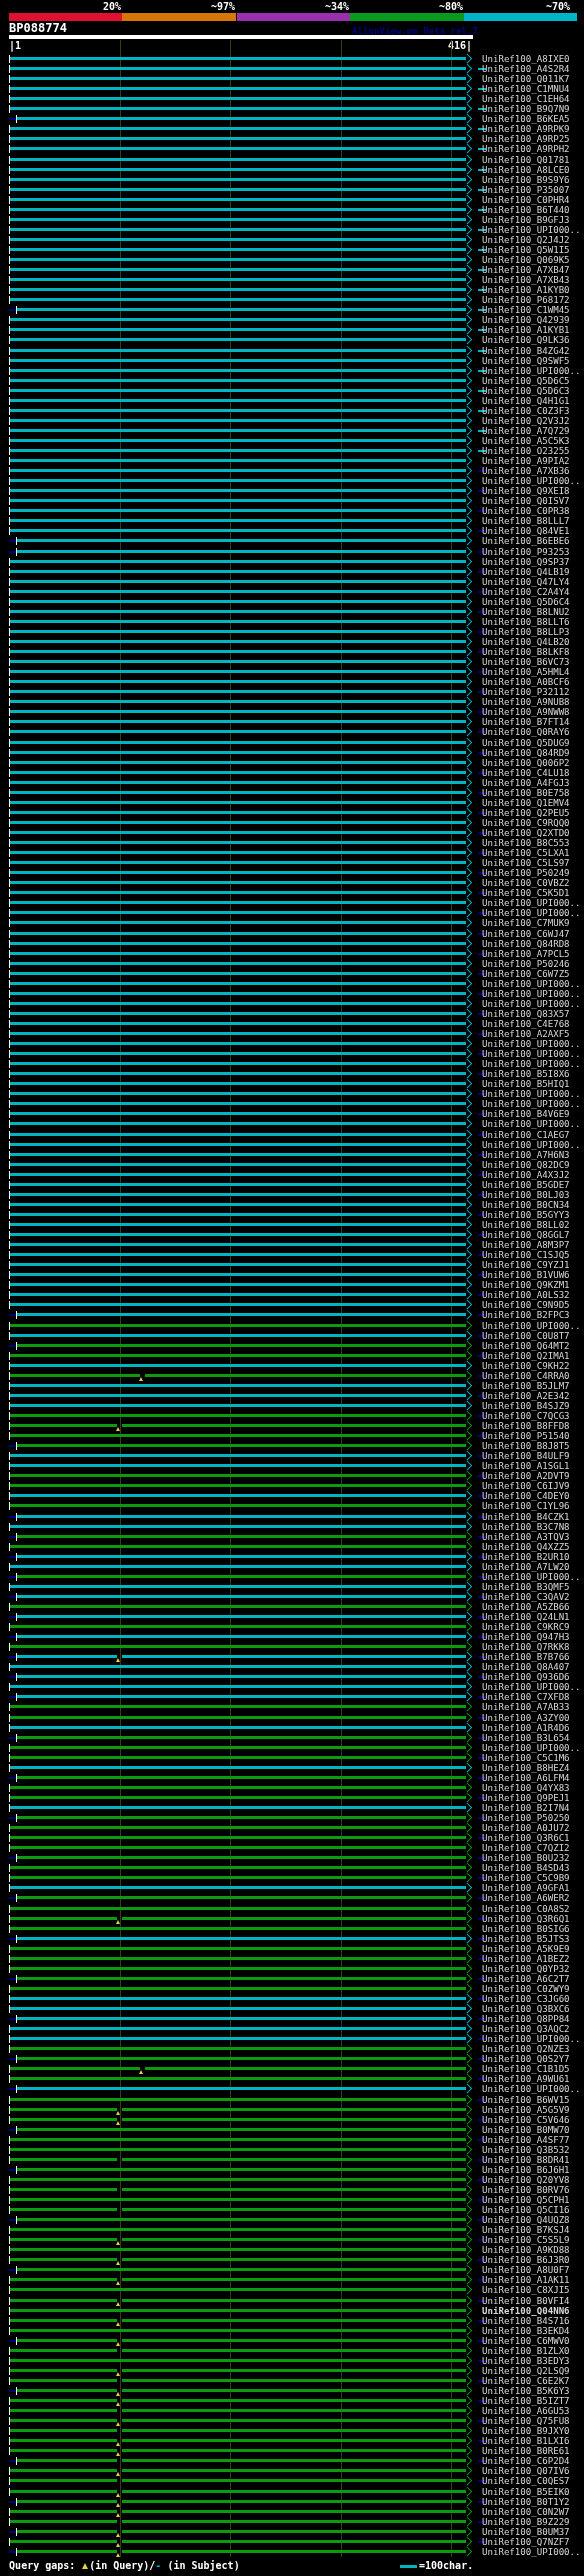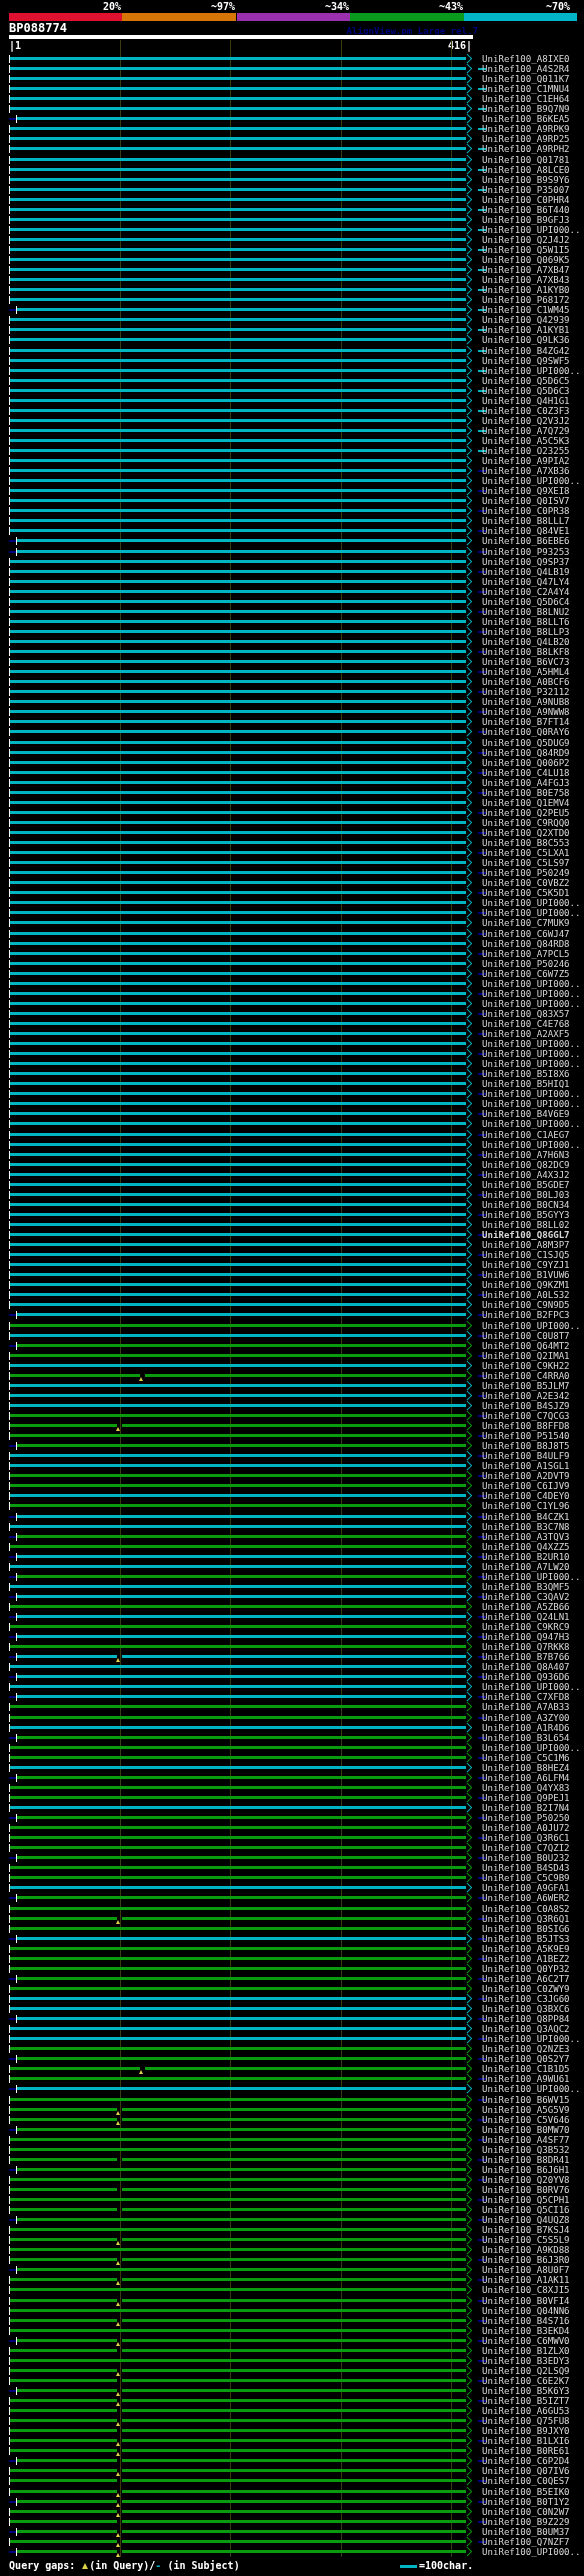--- a/index.html
+++ b/index.html
@@ -31,31 +31,31 @@
   .scaletext{position:absolute;left:419px;top:2560px;color:#fff;font-weight:bold;font-size:10px;line-height:12px;}
 </style>
 </head>
 <body>
 
 <div class="screen">
 
   <span class="pct" style="left:103px">20%</span>
   <span class="pct" style="left:211px">~97%</span>
   <span class="pct" style="left:325px">~34%</span>
-  <span class="pct" style="left:439px">~43%</span>
+  <span class="pct" style="left:439px">~80%</span>
   <span class="pct" style="left:546px">~70%</span>
 
   <div class="seg" style="left:9.1px;width:113px;background:var(--scale_red)"></div>
   <div class="seg" style="left:122px;width:114px;background:var(--scale_orange)"></div>
   <div class="seg" style="left:237px;width:113px;background:var(--scale_purple)"></div>
   <div class="seg" style="left:350px;width:114px;background:var(--scale_green)"></div>
   <div class="seg" style="left:464px;width:113px;background:var(--scale_cyan)"></div>
 
   <span class="title">BP088774</span>
-  <span class="watermark">AlignView.pm Large rel.7</span>
+  <span class="watermark">AlignView.pm Beta rel.7</span>
   <div class="rulerbar"></div>
   <span class="rlab" style="left:9.1px">|1</span>
   <span class="rlab" style="left:448px">416|</span>
 
   <div class="grid" style="left:120px"></div>
   <div class="grid" style="left:230px"></div>
   <div class="grid" style="left:341px"></div>
   <div class="grid" style="left:451px"></div>
 
   <div class="hits">
@@ -816,21 +816,21 @@
         <span class="arrow" style="border-color:#00b5c2"></span>
         <span class="dash" style="background:#00007f"></span>
         <span class="lbl">UniRef100_B5GYY3</span>
       </div>
       <div class="row" style="top: 1166px;">
         <span class="tick" style="left:9.1px"></span>
         <span class="bar" style="left:10px;width:456px;background:#00b5c2"></span>
         <span class="arrow" style="border-color:#00b5c2"></span>
         <span class="lbl">UniRef100_B8LL02</span>
       </div>
-      <div class="row" style="top: 1176px; font-weight: bold;">
+      <div class="row" style="top: 1176px;">
         <span class="tick" style="left:9.1px"></span>
         <span class="bar" style="left:10px;width:456px;background:#00b5c2"></span>
         <span class="arrow" style="border-color:#00b5c2"></span>
         <span class="dash" style="background:#00007f"></span>
         <span class="lbl">UniRef100_Q8GGL7</span>
       </div>
       <div class="row" style="top: 1186px;">
         <span class="tick" style="left:9.1px"></span>
         <span class="bar" style="left:10px;width:456px;background:#00b5c2"></span>
         <span class="arrow" style="border-color:#00b5c2"></span>
@@ -1564,21 +1564,21 @@
       </div>
       <div class="row" style="top: 2242px;">
         <span class="tick" style="left:9.1px"></span>
         <span class="bar" style="left:10px;width:107px;background:#0a9b0f"></span>
         <span class="bar" style="left:122px;width:344px;background:#0a9b0f"></span>
         <span class="gaptri" style="left:116px"></span>
         <span class="arrow" style="border-color:#0a9b0f"></span>
         <span class="dash" style="background:#00007f"></span>
         <span class="lbl">UniRef100_B0VFI4</span>
       </div>
-      <div class="row" style="top: 2252px;">
+      <div class="row" style="top: 2252px; font-weight: bold;">
         <span class="tick" style="left:9.1px"></span>
         <span class="bar" style="left:10px;width:456px;background:#0a9b0f"></span>
         <span class="arrow" style="border-color:#0a9b0f"></span>
         <span class="lbl">UniRef100_Q04NN6</span>
       </div>
       <div class="row" style="top: 2262px;">
         <span class="tick" style="left:9.1px"></span>
         <span class="bar" style="left:10px;width:107px;background:#0a9b0f"></span>
         <span class="bar" style="left:122px;width:344px;background:#0a9b0f"></span>
         <span class="gaptri" style="left:116px"></span>

